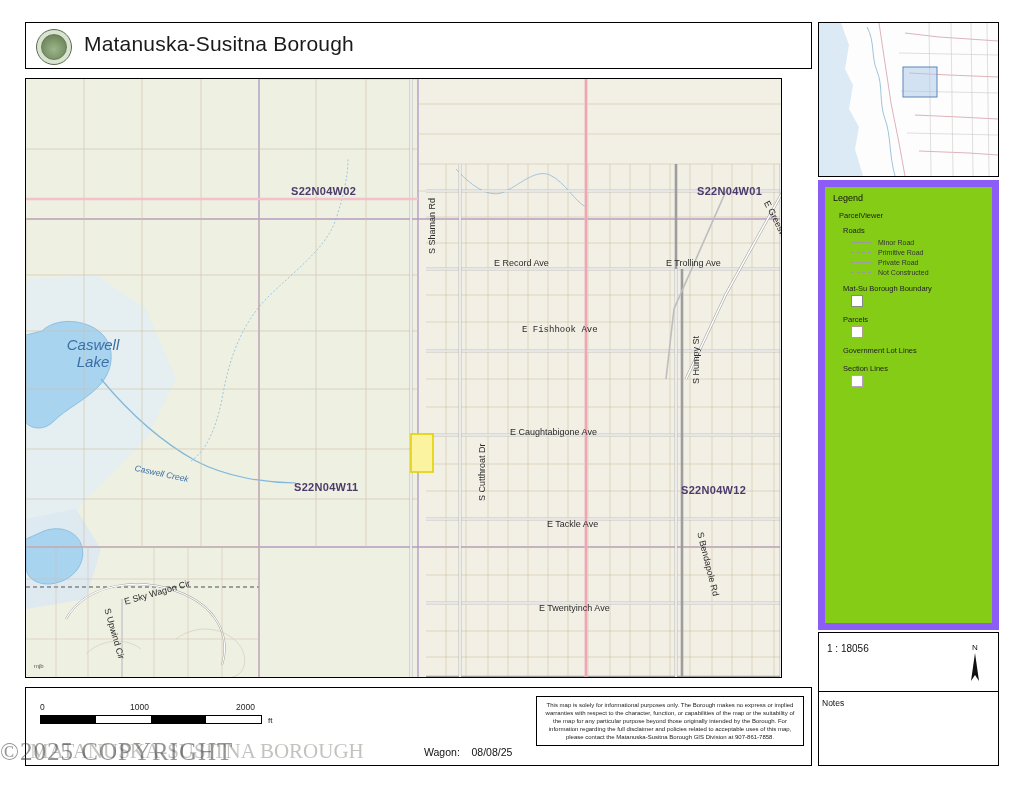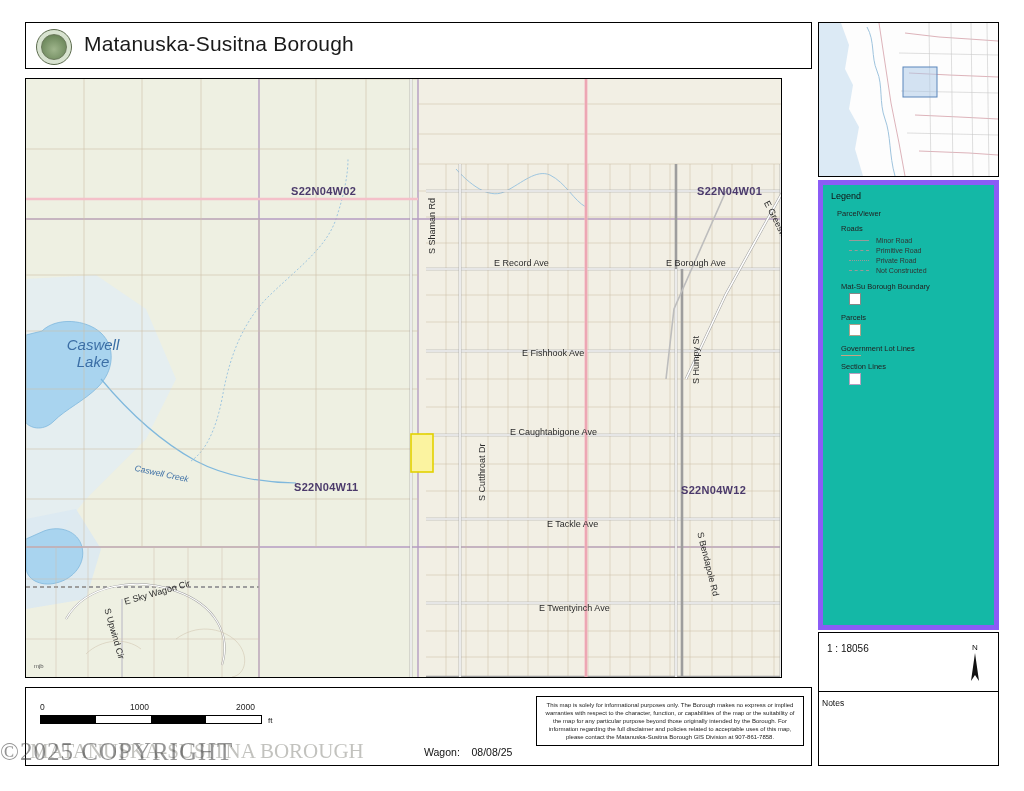--- a/index.html
+++ b/index.html
@@ -79,22 +79,22 @@
     background: #fbfbfb;
     box-sizing: border-box;
     overflow: hidden;
   }
 
   
   .legend {
     position: absolute;
     left: 818px; top: 180px;
     width: 181px; height: 450px;
-    border: 5px solid #8b5cf6;
-    background: #14b8a6;
+    border: 7px solid #8b5cf6;
+    background: #84cc16;
     box-sizing: border-box;
     padding: 6px 8px;
     font-size: 7.5px;
     color: #222;
   }
   .legend-title {
     font-size: 9px;
     color: #111;
     margin-bottom: 8px;
   }
@@ -474,23 +474,23 @@
       </g>
     </svg>
 
     <div class="mlabel sec" style="left:265px; top:106px;">S22N04W02</div>
     <div class="mlabel sec" style="left:655px; top:106px;margin-left:16px;">S22N04W01</div>
     <div class="mlabel sec" style="left:268px; top:402px;text-align:right;">S22N04W11</div>
     <div class="mlabel sec" style="left:655px; top:405px;">S22N04W12</div>
 
     <div class="mlabel rot-90" style="left:401px; top:175px;">S Shaman Rd</div>
     <div class="mlabel" style="left:468px; top:179px;">E Record Ave</div>
-    <div class="mlabel" style="left:640px; top:179px;">E Borough Ave</div>
+    <div class="mlabel" style="left:640px; top:179px;">E Trolling Ave</div>
     <div class="mlabel" style="left:745px; top:120px; transform: rotate(63deg); transform-origin: left top;">E Greesway Dr</div>
-    <div class="mlabel" style="left:496px; top:269px;">E Fishhook Ave</div>
+    <div class="mlabel" style="left:496px; top:246px;font-family:Liberation Mono, monospace;">E Fishhook Ave</div>
     <div class="mlabel rot-90" style="left:665px; top:305px;">S Humpy St</div>
     <div class="mlabel" style="left:484px; top:348px;">E Caughtabigone Ave</div>
     <div class="mlabel rot-90" style="left:451px; top:422px;">S Cutthroat Dr</div>
     <div class="mlabel" style="left:521px; top:440px;">E Tackle Ave</div>
     <div class="mlabel" style="left:679px; top:452px; transform: rotate(76deg); transform-origin: left top;">S Bendapole Rd</div>
     <div class="mlabel" style="left:772px; top:452px; transform: rotate(79deg); transform-origin: left top;">S Dolly Varden Dr</div>
     <div class="mlabel" style="left:513px; top:524px;">E Twentyinch Ave</div>
 
     <div class="mlabel" style="left:97px; top:518px; transform: rotate(-16deg); transform-origin: left top;">E Sky Wagon Cir</div>
     <div class="mlabel" style="left:86px; top:528px; transform: rotate(74deg); transform-origin: left top;">S Upwind Cir</div>

